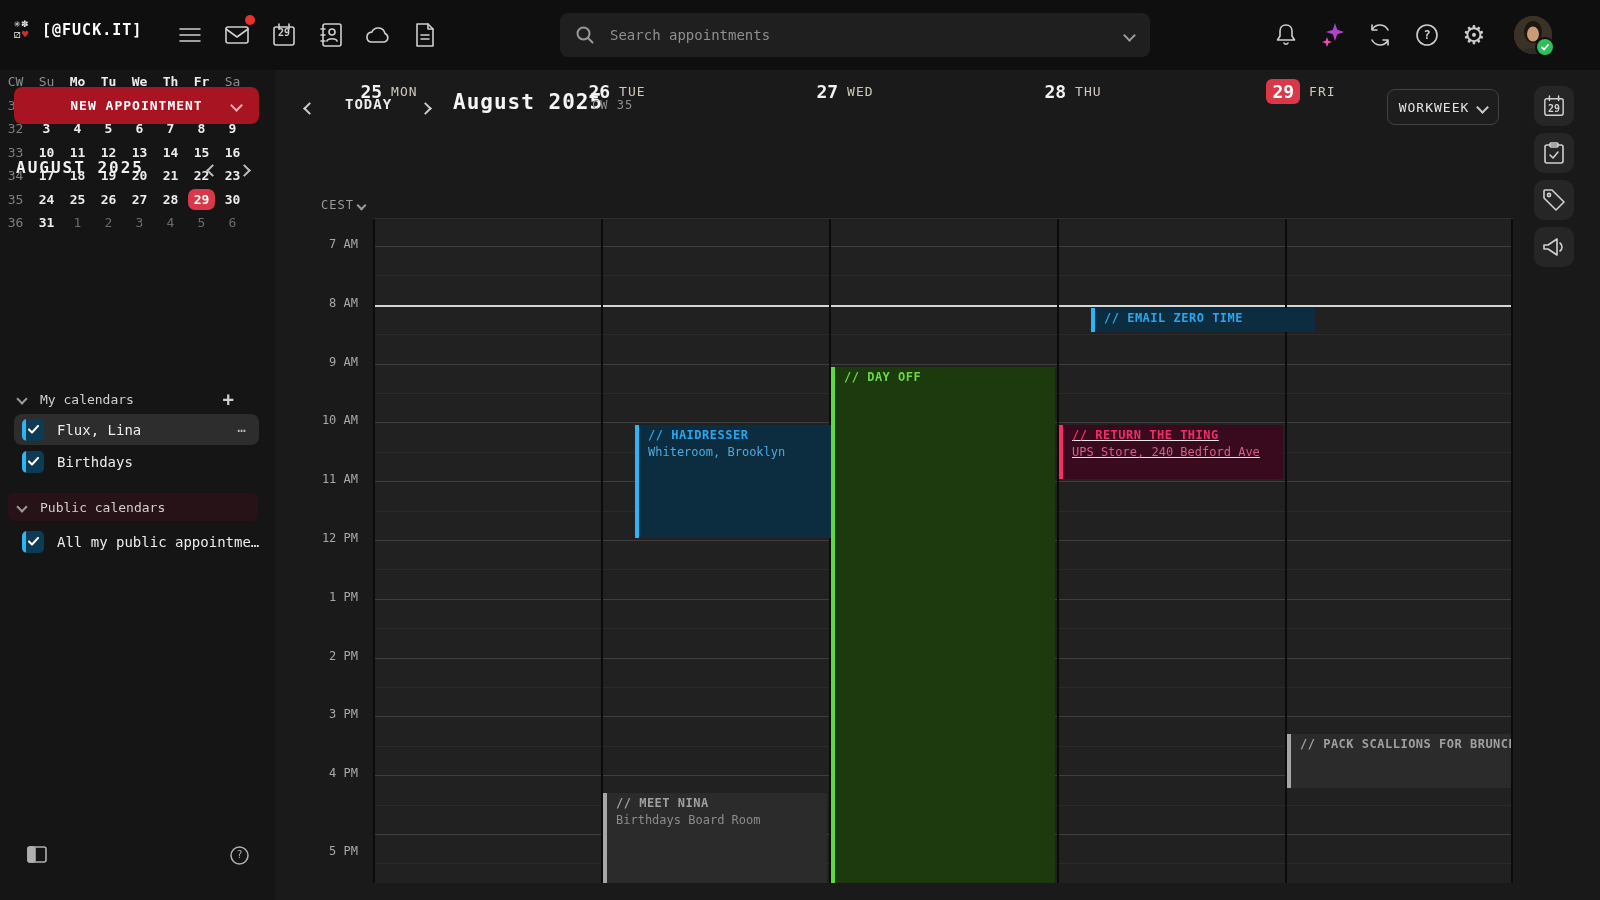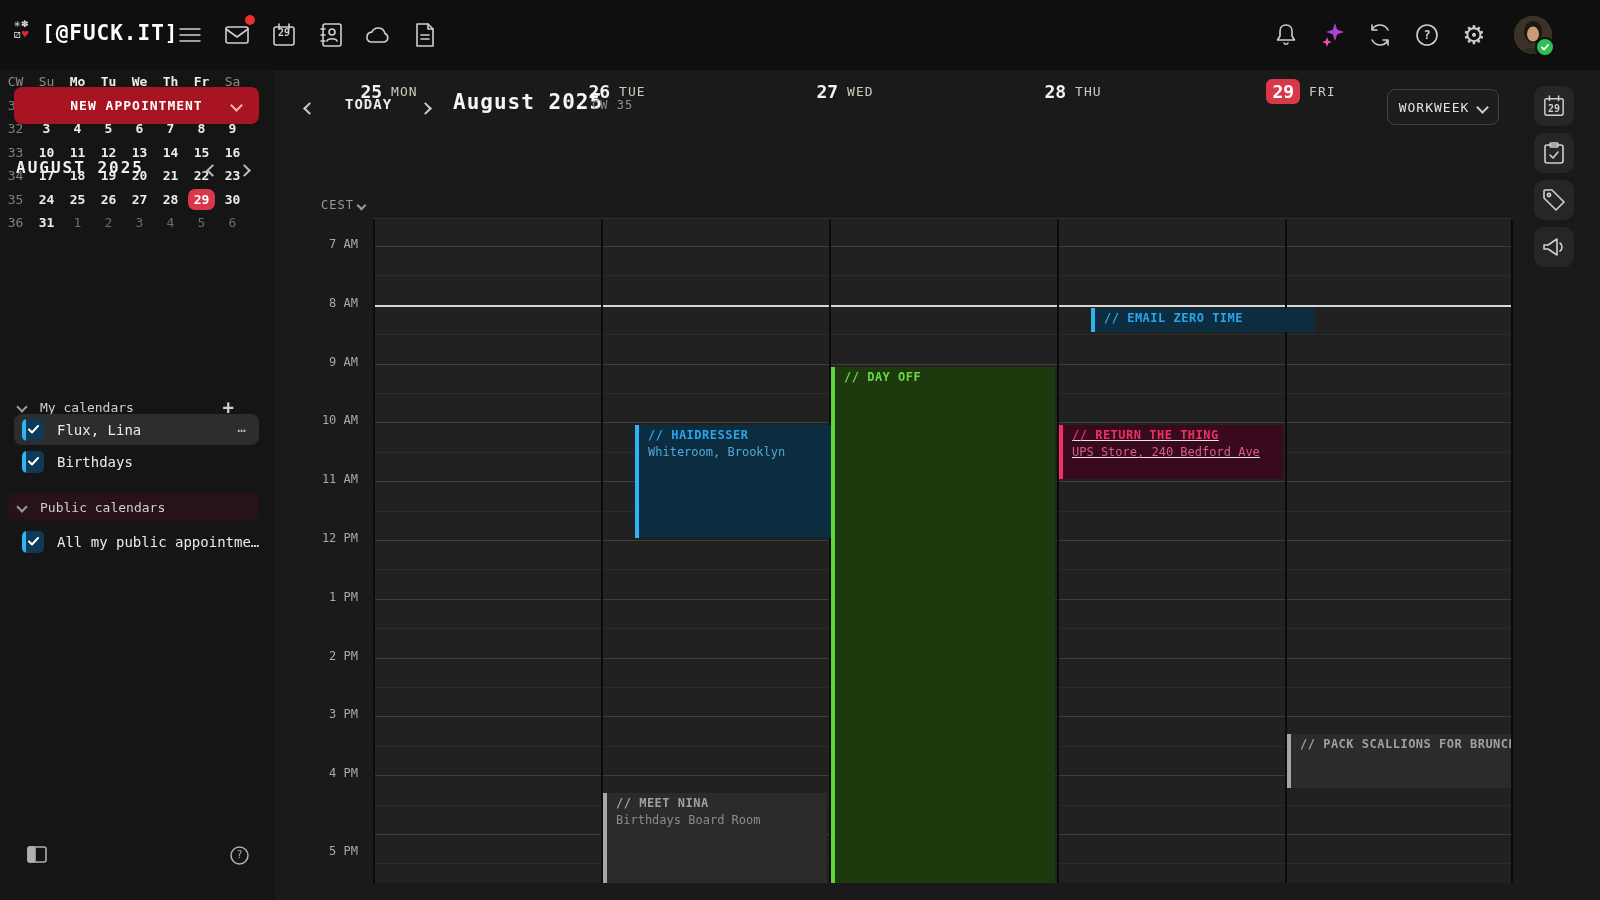--- a/index.html
+++ b/index.html
@@ -5,21 +5,21 @@
   html,body{margin:0;padding:0;background:#0b0b0b;}
   #stage{position:relative;width:1600px;height:900px;overflow:hidden;background:#0f0f0f;
          font-family:"DejaVu Sans Mono","Liberation Mono",monospace;color:#e8e8e8;}
   .abs{position:absolute;}
   svg{display:block;}
 
   
   #topbar{left:0;top:0;width:1600px;height:70px;background:#0f0f0f;}
   .logo-glyphs{left:14px;top:18px;font-size:11px;line-height:11px;color:#e8e8e8;letter-spacing:1px;}
   .logo-glyphs .heart{color:#d22b2b;}
-  .logo-text{left:42px;top:21px;font-size:21px;font-weight:bold;letter-spacing:1px;color:#ffffff;}
+  .logo-text{left:42px;top:21px;font-size:15px;font-weight:bold;letter-spacing:1px;color:#ffffff;}
   .tb-icon{width:34px;height:34px;top:18px;display:flex;align-items:center;justify-content:center;color:#cfcfcf;}
   .tb-icon svg{stroke:#cfcfcf;fill:none;stroke-width:1.6;stroke-linecap:round;stroke-linejoin:round;}
   .mail-dot{position:absolute;right:-1px;top:-3px;width:10px;height:10px;border-radius:50%;background:#e8312a;}
   .cal-num{position:absolute;left:0;top:9px;width:100%;text-align:center;font-size:10px;font-weight:bold;color:#cfcfcf;}
   #searchbar{left:560px;top:13px;width:590px;height:44px;background:#1f1f1f;border-radius:8px;
              display:flex;align-items:center;gap:14px;padding:0 16px;box-sizing:border-box;}
   #searchbar input{flex:1;background:transparent;border:none;outline:none;color:#bdbdbd;
                    font-family:inherit;font-size:14px;}
   #searchbar input::placeholder{color:#8f8f8f;}
   .chev{display:inline-block;width:7px;height:7px;border-right:2px solid #9a9a9a;border-bottom:2px solid #9a9a9a;}
@@ -146,20 +146,28 @@
           <path d="M6 17a5 5 0 0 1 .8-9.9A7 7 0 0 1 20 8.5 4.5 4.5 0 0 1 19.5 17z"></path>
         </svg>
     </div>
     <div class="abs tb-icon" style="left:408px">
       <svg width="20" height="24" viewBox="0 0 20 24">
           <path d="M2 1h11l5 5v17H2z"></path>
           <path d="M13 1v5h5M6 12h8M6 16h8"></path>
         </svg>
     </div>
 
+    <div id="searchbar" class="abs">
+      <svg width="18" height="18" viewBox="0 0 18 18" style="stroke:#9a9a9a;fill:none;stroke-width:2;stroke-linecap:round">
+          <circle cx="7.5" cy="7.5" r="6"></circle>
+          <path d="M12 12l4.5 4.5"></path>
+        </svg>
+      <input type="text" placeholder="Search appointments" style="">
+      <span class="chev down"></span>
+    </div>
 
     <div class="abs tb-icon" style="left:1269px">
       <svg width="22" height="24" viewBox="0 0 22 24">
           <path d="M11 2c-4 0-6 3-6 6v5l-2.5 4h17L17 13V8c0-3-2-6-6-6z"></path>
           <path d="M9 20a2.2 2.2 0 0 0 4 0"></path>
         </svg>
     </div>
     <div class="abs tb-icon" style="left:1316px">
       <svg width="26" height="26" viewBox="0 0 26 26" style="stroke:none">
         <defs>
@@ -270,21 +278,21 @@
         <div class="mc-day">31</div>
         <div class="mc-day dim">1</div>
         <div class="mc-day dim">2</div>
         <div class="mc-day dim">3</div>
         <div class="mc-day dim">4</div>
         <div class="mc-day dim">5</div>
         <div class="mc-day dim">6</div>
       </div>
 
     <div class="abs side-section" style="top:315px">
-      <div class="sec-head" style="top:8px">
+      <div class="sec-head" style="top:0">
         <span class="chev down"></span>
         <span>My calendars</span>
         <span class="plus">+</span>
       </div>
       <div class="cal-row selected" style="top:29px">
         <span class="checkbox">
           <svg width="11" height="9" viewBox="0 0 11 9" style="stroke:#fff;stroke-width:2;fill:none;stroke-linecap:round;stroke-linejoin:round">
               <path d="M1 4.5l3 3L10 1"></path>
             </svg>
         </span>

